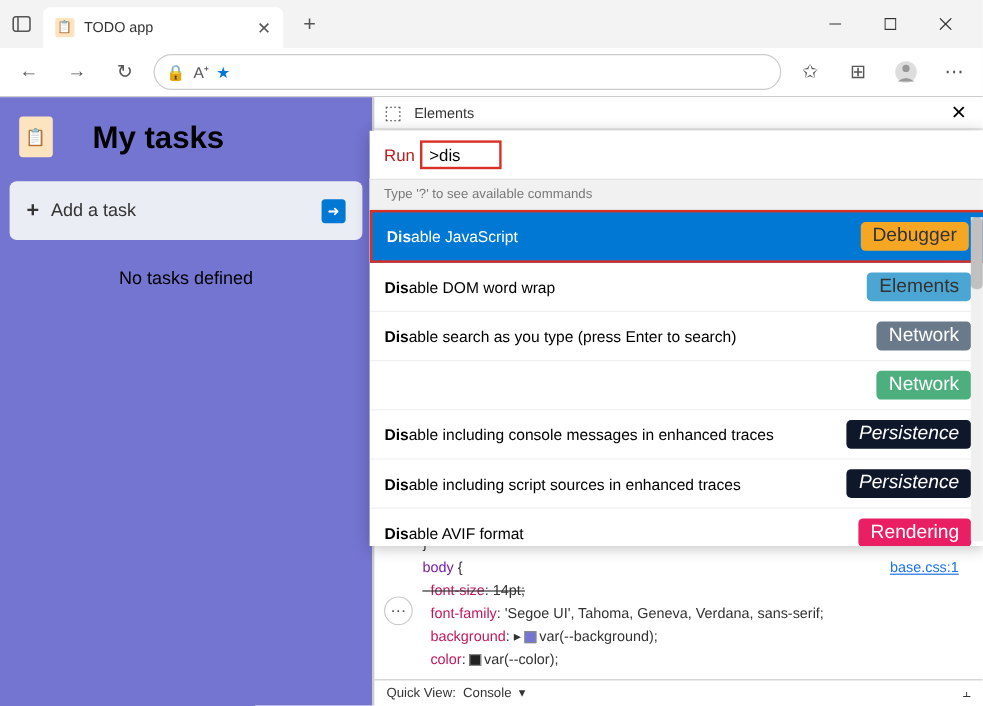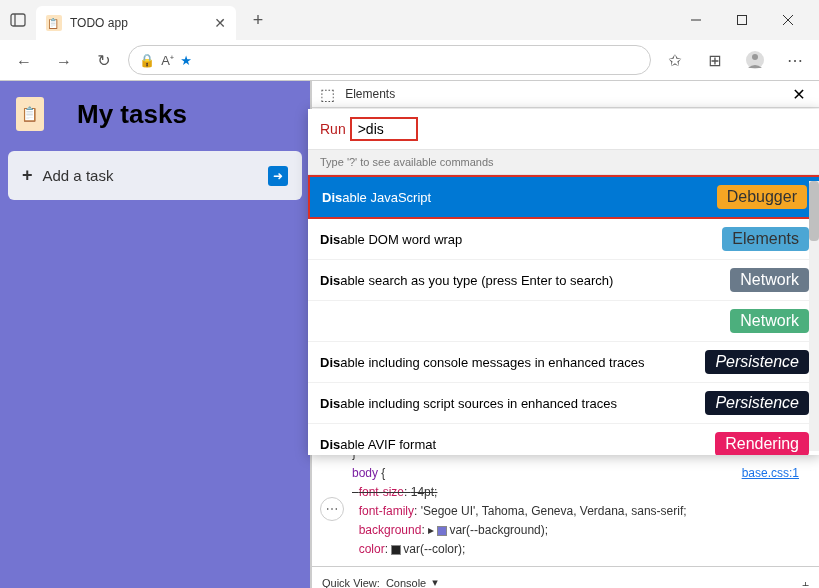--- a/index.html
+++ b/index.html
@@ -71,21 +71,21 @@
 .code-panel .sel { color: #7b1fa2; }
 .code-panel .val { color: #333; }
 .code-panel .link { color: #1a73e8; text-decoration: underline; float: right; }
 .code-panel .struck { text-decoration: line-through; }
 .swatch { display: inline-block; width: 10px; height: 10px; border: 1px solid #888; vertical-align: middle; margin-right: 2px; }
 .swatch.bg { background: #7474d1; }
 .swatch.fg { background: #222; }
 .side-btn { position: absolute; left: 8px; width: 24px; height: 24px; border: 1px solid #ccc; border-radius: 12px; display: flex; align-items: center; justify-content: center; font-size: 13px; color: #555; background: #fff; }
 
 
-.quickview { display: flex; align-items: flex-end; height: 24px; border-top: 1px solid #ccc; padding: 0 10px; font-size: 11px; color: #333; gap: 6px; margin-top: auto; }
+.quickview { display: flex; align-items: center; height: 24px; border-top: 1px solid #ccc; padding: 0 10px; font-size: 11px; color: #333; gap: 6px; margin-top: auto; }
 .qv-icon { margin-left: auto; }
 </style>
 </head>
 <body>
 
 <div class="browser-chrome">
   <div class="titlebar">
     <div class="tab-strip-icon">
       <svg width="16" height="16" viewBox="0 0 16 16">
           <rect x="1" y="2" width="14" height="12" rx="2" fill="none" stroke="#555" stroke-width="1.3"></rect>
@@ -143,20 +143,21 @@
   <div class="app-pane">
     <div class="app-header">
       <div class="clipboard-icon">📋</div>
       <div class="app-title">My tasks</div>
     </div>
     <div class="add-task">
       <span class="plus">+</span>
       <span class="add-label">Add a task</span>
       <span class="arrow-box">➜</span>
     </div>
+    <div class="no-tasks">No tasks defined</div>
   </div>
 
   <div class="devtools">
     <div class="devtools-tabs">
       <span style="color:#555">⬚</span>
       <span class="dt-tab-label">Elements</span>
       <span class="dt-close">✕</span>
     </div>
 
     <div class="cmd-menu">

